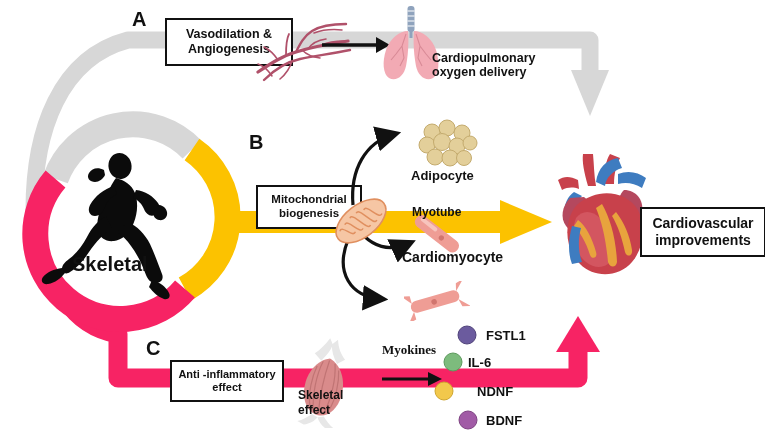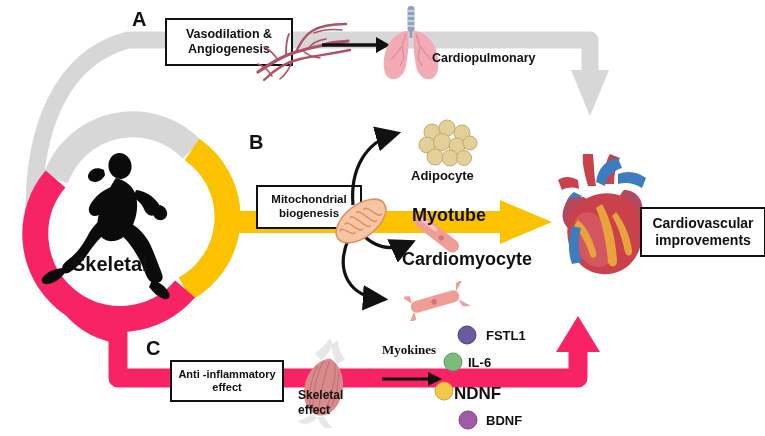--- a/index.html
+++ b/index.html
@@ -148,20 +148,21 @@
              C36,52 35,38 36,27 Z" fill="#f2aab4"></path>
     <g stroke="#d88a96" stroke-width="1.1" fill="none">
       <path d="M28,30 L24,42 M24,42 L18,50 M24,42 L26,54 M18,50 L13,56 M26,54 L22,62"></path>
       <path d="M38,30 L42,42 M42,42 L48,50 M42,42 L40,54 M48,50 L53,56 M40,54 L44,62"></path>
     </g>
     <path d="M33,26 L33,34" stroke="#8fa3bd" stroke-width="3"></path>
   </svg>
 
   <div class="plain" style="left:432px;top:26px;font-size:12.5px;margin-top:25px;">
     <div>Cardiopulmonary</div>
+    <div>oxygen delivery</div>
   </div>
 
   <div class="panel" style="left:249px;top:131px;">B</div>
 
   <div class="boxlbl" style="left:256px;top:185px;width:102px;height:40px;font-size:11.5px;">
     <div>
       <div>Mitochondrial</div>
       <div>biogenesis</div>
     </div>
   </div>
@@ -208,33 +209,33 @@
   </svg>
   <div class="plain" style="left:411px;top:168px;font-size:13px;">Adipocyte</div>
 
   <svg style="position:absolute;left:406px;top:213px;width:60px;height:44px;" viewBox="0 0 60 44">
     <g transform="rotate(38 30 22)">
       <rect x="4" y="14" width="52" height="13" rx="6" fill="#ef9d95"></rect>
       <rect x="8" y="16" width="20" height="4" rx="2" fill="#f7c4bd"></rect>
       <circle cx="36" cy="21" r="2.6" fill="#d1756e"></circle>
     </g>
   </svg>
-  <div class="plain" style="left:412px;top:205px;font-size:18px;">Myotube</div>
+  <div class="plain" style="left:412px;top:205px;font-size:12px;">Myotube</div>
 
   <svg style="position:absolute;left:404px;top:281px;width:66px;height:40px;" viewBox="0 0 66 40">
     <g transform="rotate(-16 33 20)" fill="#ef9d95">
       <rect x="6" y="14" width="50" height="12" rx="6"></rect>
       <path d="M8,16 L0,6 L8,8 Z"></path>
         <path d="M8,24 L0,34 L8,32 Z"></path>
       <path d="M54,16 L64,6 L56,8 Z"></path>
         <path d="M54,24 L64,34 L56,32 Z"></path>
       <circle cx="30" cy="20" r="2.8" fill="#d1756e"></circle>
     </g>
   </svg>
-  <div class="plain" style="left:402px;top:249px;font-size:18px;">Cardiomyocyte</div>
+  <div class="plain" style="left:402px;top:249px;font-size:14px;">Cardiomyocyte</div>
 
   <svg style="position:absolute;left:552px;top:152px;width:108px;height:132px;" viewBox="0 0 108 132">
 
     <path d="M36,34 C32,20 30,10 31,2 L41,2 C42,12 42,24 44,34 Z" fill="#c8414b"></path>
     <path d="M52,32 C52,18 54,8 58,2 L68,6 C64,14 62,22 62,32 Z" fill="#c8414b"></path>
     <path d="M44,30 C46,16 54,8 66,6 L70,16 C60,19 54,26 53,34 Z" fill="#3e7cc0"></path>
     <path d="M66,22 C76,18 86,20 94,26 L90,36 C82,31 74,30 66,32 Z" fill="#3e7cc0"></path>
     <path d="M26,28 C18,24 12,24 6,28 L10,38 C16,35 21,35 27,37 Z" fill="#c8414b"></path>
     <path d="M22,40 C16,44 12,52 12,62 L24,62 C24,54 26,48 30,44 Z" fill="#3e7cc0"></path>
 
@@ -311,21 +312,21 @@
   <svg style="position:absolute;left:443px;top:352px;width:20px;height:20px;" viewBox="0 0 20 20">
     <circle cx="10" cy="10" r="9" fill="#7dbb7d"></circle>
     <circle cx="10" cy="10" r="9" fill="none" stroke="#5d9a5d" stroke-width="1"></circle>
   </svg>
   <div class="plain" style="left:468px;top:355px;font-size:13px;">IL-6</div>
 
   <svg style="position:absolute;left:434px;top:381px;width:20px;height:20px;" viewBox="0 0 20 20">
     <circle cx="10" cy="10" r="9" fill="#f2c84b"></circle>
     <circle cx="10" cy="10" r="9" fill="none" stroke="#cfa62f" stroke-width="1"></circle>
   </svg>
-  <div class="plain" style="left:454px;top:384px;font-size:17px;text-align:right;">NDNF</div>
+  <div class="plain" style="left:477px;top:384px;font-size:13px;text-align:right;">NDNF</div>
 
   <svg style="position:absolute;left:458px;top:410px;width:20px;height:20px;" viewBox="0 0 20 20">
     <circle cx="10" cy="10" r="9" fill="#a15ba6"></circle>
     <circle cx="10" cy="10" r="9" fill="none" stroke="#7e4382" stroke-width="1"></circle>
   </svg>
   <div class="plain" style="left:486px;top:413px;font-size:13px;">BDNF</div>
 
 </div>
 
 </body></html>

